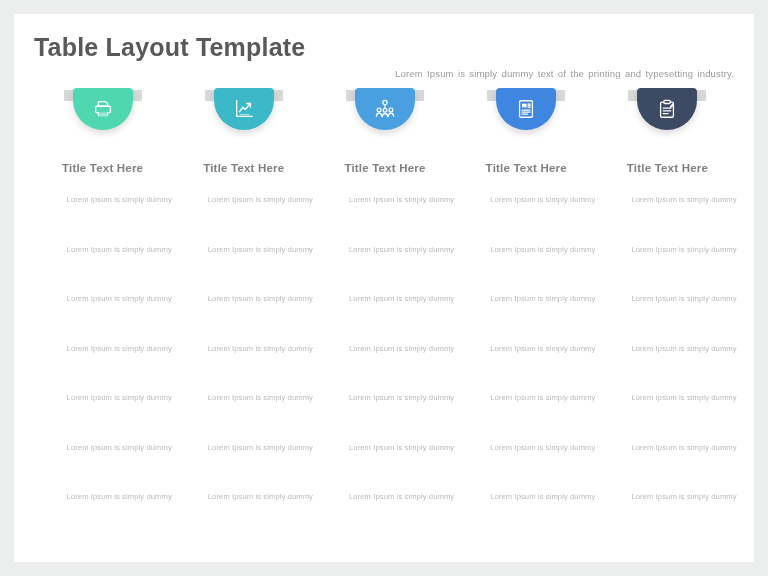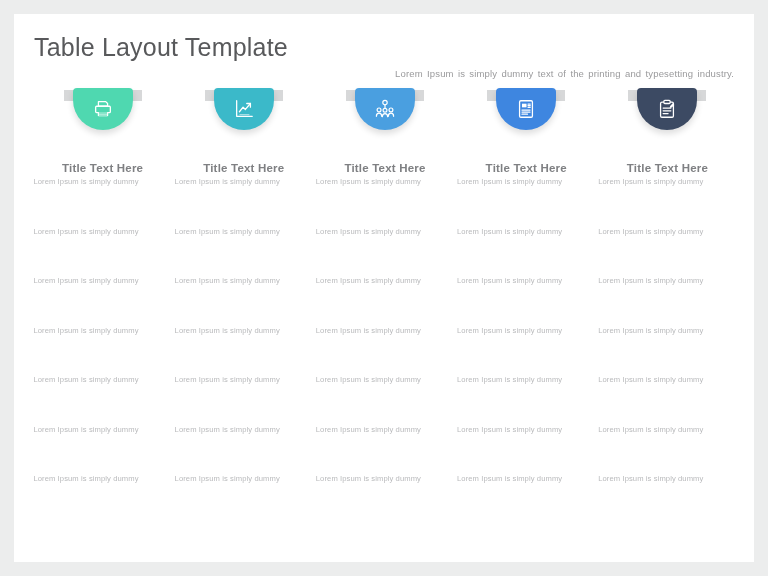--- a/index.html
+++ b/index.html
@@ -25,21 +25,21 @@
 
   .header {
     position: absolute;
     left: 20px;
     top: 18px;
     width: 700px;
   }
 
   .title {
     font-size: 25px;
-    font-weight: normal;
+    font-weight: bold;
     color: #58595b;
     letter-spacing: 0.2px;
     margin: 0;
     line-height: 1.2;
   }
 
   .subtitle {
     font-size: 9.5px;
     color: #9a9a9c;
     margin: 6px 0 0 2px;
@@ -112,24 +112,25 @@
     font-size: 11.5px;
     font-weight: bold;
     color: #7f8083;
     letter-spacing: 0.2px;
     text-align: center;
     white-space: nowrap;
   }
 
   
   .cells {
+    margin-top: 18px;
     width: 100%;
     display: flex;
     flex-direction: column;
-    align-items: flex-start;
+    align-items: flex-end;
   }
 
   .cell {
     width: 108px;
     height: 49.5px;
     font-size: 7.6px;
     color: #b9babc;
     text-align: center;
     line-height: 1.45;
     letter-spacing: 0.1px;

